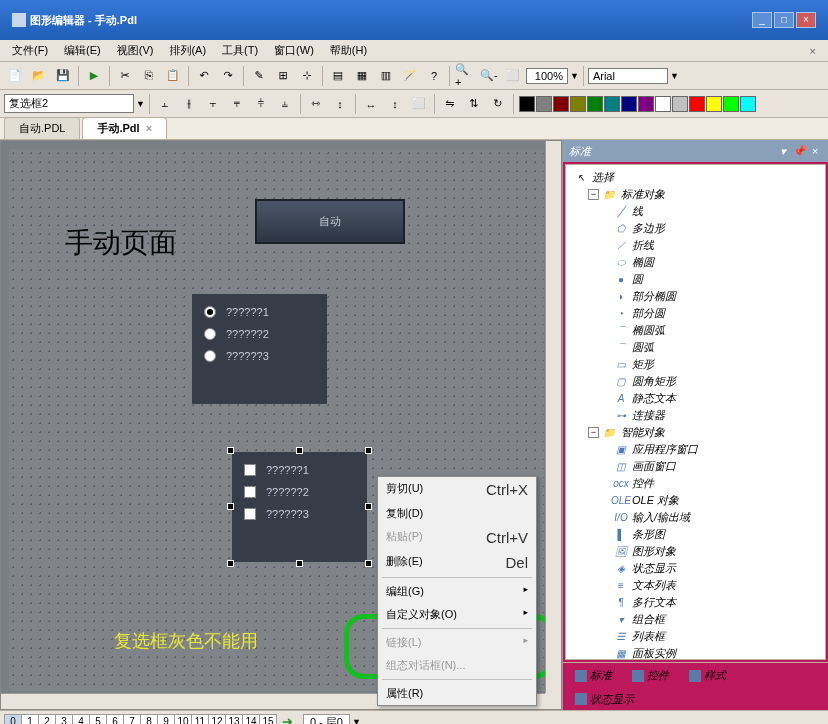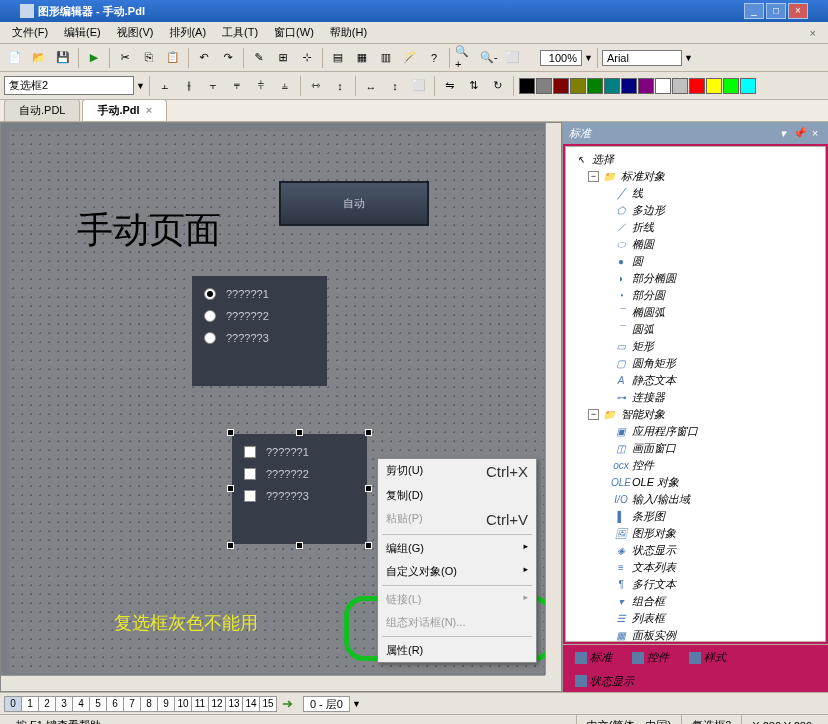--- a/index.html
+++ b/index.html
@@ -1,48 +1,48 @@
 <!DOCTYPE html>
 <html><head>
 <meta charset="utf-8">
 <style>
 * { box-sizing: border-box; margin: 0; padding: 0; font-family: Tahoma, Arial, sans-serif; font-size: 11px; }
 body { width: 828px; height: 724px; background: #d4d0c8; overflow: hidden; position: relative; }
 
-.titlebar { height: 22px; background: linear-gradient(180deg, #3678d8, #1f5fb7); display: flex; align-items: center; color: #fff; padding: 0 20px; }
+.titlebar { height: 40px; background: linear-gradient(180deg, #3678d8, #1f5fb7); display: flex; align-items: center; color: #fff; padding: 0 12px; }
 .titlebar .icon { width: 14px; height: 14px; background: #c8d7ea; margin-right: 4px; }
 .titlebar .title { flex: 1; font-weight: bold; }
 .titlebar .winbtn { width: 20px; height: 16px; background: #5b8fd8; border: 1px solid #a9c7ed; margin-left: 2px; text-align: center; line-height: 14px; color: #fff; font-size: 10px; cursor: pointer; }
 
 .menubar { height: 22px; background: #e8e4dc; border-bottom: 1px solid #b8b0a0; display: flex; align-items: center; padding: 0 4px; }
 .menubar span { padding: 3px 8px; cursor: pointer; }
 .menubar .mx { margin-left: auto; color: #666; cursor: pointer; }
 
 .toolbar { height: 28px; background: #e8e4dc; border-bottom: 1px solid #b8b0a0; display: flex; align-items: center; padding: 0 4px; gap: 2px; }
 .tbtn { width: 22px; height: 22px; display: flex; align-items: center; justify-content: center; cursor: pointer; border: 1px solid transparent; }
 .sep { width: 1px; height: 20px; background: #b8b0a0; margin: 0 2px; }
-.zoom-box { background: #fff; border: 1px solid #7a7a7a; padding: 1px 4px; min-width: 42px; text-align: right; margin-left: 14px; }
+.zoom-box { background: #fff; border: 1px solid #7a7a7a; padding: 1px 4px; min-width: 42px; text-align: right; }
 .font-box { background: #fff; border: 1px solid #7a7a7a; padding: 1px 4px; min-width: 80px; }
 .toolbar2-label { background: #fff; border: 1px solid #7a7a7a; padding: 1px 4px; min-width: 130px; }
 .swatch { width: 16px; height: 16px; border: 1px solid #666; cursor: pointer; margin-left: 1px; }
 
 .tabs-row { height: 22px; background: #f0ece4; display: flex; align-items: flex-end; border-bottom: 1px solid #b8b0a0; padding-left: 4px; }
 .tab { padding: 3px 14px; background: #e0ddd2; border: 1px solid #b8b0a0; border-bottom: none; border-radius: 4px 4px 0 0; margin-right: 2px; cursor: pointer; font-size: 11px; }
 .tab.active { background: #fff; font-weight: bold; }
 .tab .x { margin-left: 6px; color: #999; }
 
 .workspace { display: flex; height: 570px; }
 .canvas-wrap { width: 562px; position: relative; background: #7a7e85; border: 1px solid #888; }
 .canvas-inner { position: absolute; top: 8px; left: 8px; right: 17px; bottom: 18px; background: #808488; background-image: radial-gradient(#5a5e64 1px, transparent 1px); background-size: 9px 9px; }
 .canvas-scroll-v { position: absolute; top: 0; right: 0; width: 16px; bottom: 16px; background: #e8e4dc; border-left: 1px solid #999; }
 .canvas-scroll-h { position: absolute; bottom: 0; left: 0; right: 16px; height: 16px; background: #e8e4dc; border-top: 1px solid #999; }
 .canvas-corner { position: absolute; bottom: 0; right: 0; width: 16px; height: 16px; background: #e8e4dc; }
 
-.obj-title { position: absolute; top: 75px; left: 68px; font-size: 36px; font-family: Liberation Mono, monospace; color: #000; }
-.obj-button { position: absolute; top: 50px; left: 270px; width: 150px; height: 45px; background: linear-gradient(180deg, #4a5668, #2d3542); border: 2px solid #1a2028; color: #c8ccd4; display: flex; align-items: center; justify-content: center; font-size: 13px; }
+.obj-title { position: absolute; top: 75px; left: 56px; font-size: 28px; font-family: Liberation Mono, monospace; color: #000; }
+.obj-button { position: absolute; top: 50px; left: 246px; width: 150px; height: 45px; background: linear-gradient(180deg, #4a5668, #2d3542); border: 2px solid #1a2028; color: #c8ccd4; display: flex; align-items: center; justify-content: center; font-size: 13px; }
 .obj-radio { position: absolute; top: 145px; left: 183px; width: 135px; height: 110px; background: #363c48; padding: 12px; }
 .obj-radio .ritem { display: flex; align-items: center; color: #c8ccd4; margin-bottom: 10px; font-size: 12px; }
 .obj-radio .rbullet { width: 12px; height: 12px; border-radius: 50%; border: 1px solid #888; background: #fff; margin-right: 10px; position: relative; }
 .obj-radio .rbullet.sel::after { content: ""; position: absolute; top: 2px; left: 2px; width: 6px; height: 6px; border-radius: 50%; background: #000; }
 .obj-check { position: absolute; top: 303px; left: 223px; width: 135px; height: 110px; background: #363c48; padding: 12px; }
 .handle { position: absolute; width: 7px; height: 7px; background: #000; border: 1px solid #fff; }
 .obj-check .citem { display: flex; align-items: center; color: #c8ccd4; margin-bottom: 10px; font-size: 12px; }
 .obj-check .cbox { width: 12px; height: 12px; border: 1px solid #888; background: #fff; margin-right: 10px; }
 .note-text { position: absolute; top: 480px; left: 105px; font-size: 18px; font-family: SimHei, sans-serif; color: #e8e830; }
 .green-oval { position: absolute; top: 465px; left: 335px; width: 210px; height: 65px; border: 5px solid #10c020; border-radius: 20px; background: transparent; pointer-events: none; }
@@ -236,20 +236,24 @@
           <div class="mi">
             <span class="lbl">剪切(U)</span>
             <span class="sc">Ctrl+X</span>
           </div>
           <div class="mi">
             <span class="lbl">复制(D)</span>
           </div>
           <div class="mi disabled">
             <span class="lbl">粘贴(P)</span>
             <span class="sc">Ctrl+V</span>
+          </div>
+          <div class="mi">
+            <span class="lbl">删除(E)</span>
+            <span class="sc">Del</span>
           </div>
           <div class="msep"></div>
           <div class="mi sub">
             <span class="lbl">编组(G)</span>
           </div>
           <div class="mi sub">
             <span class="lbl">自定义对象(O)</span>
           </div>
           <div class="msep"></div>
           <div class="mi disabled sub">

